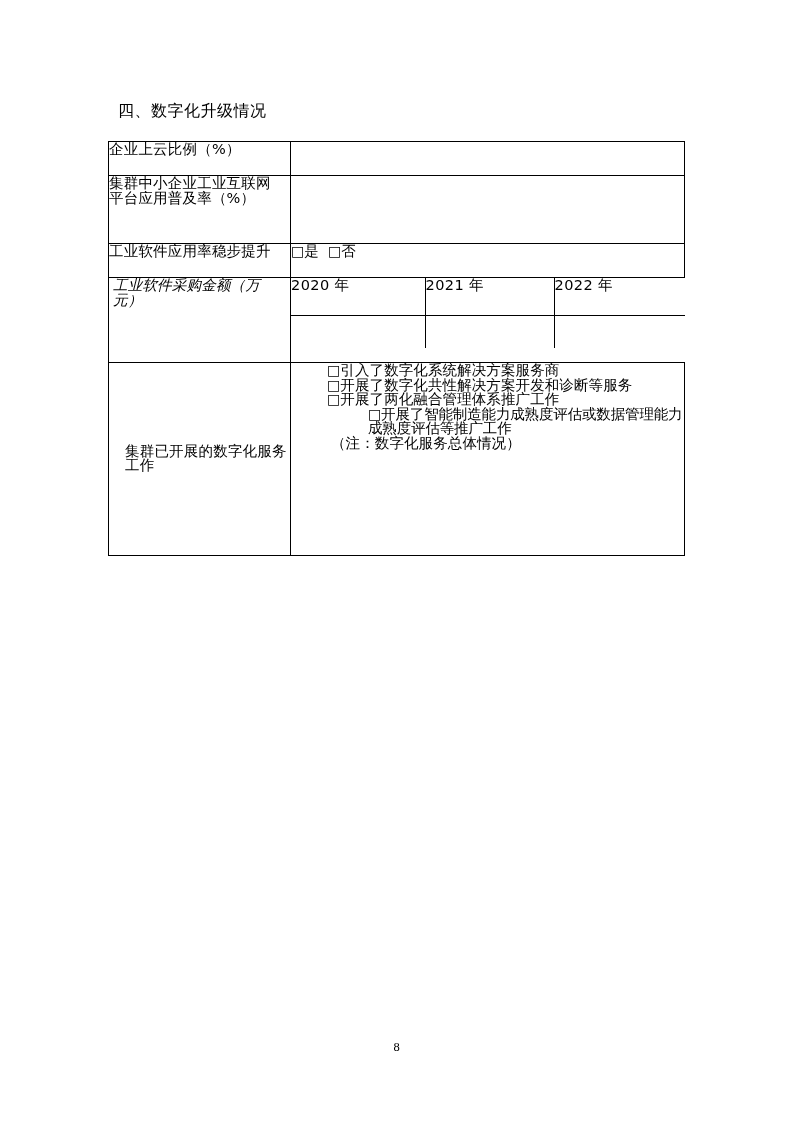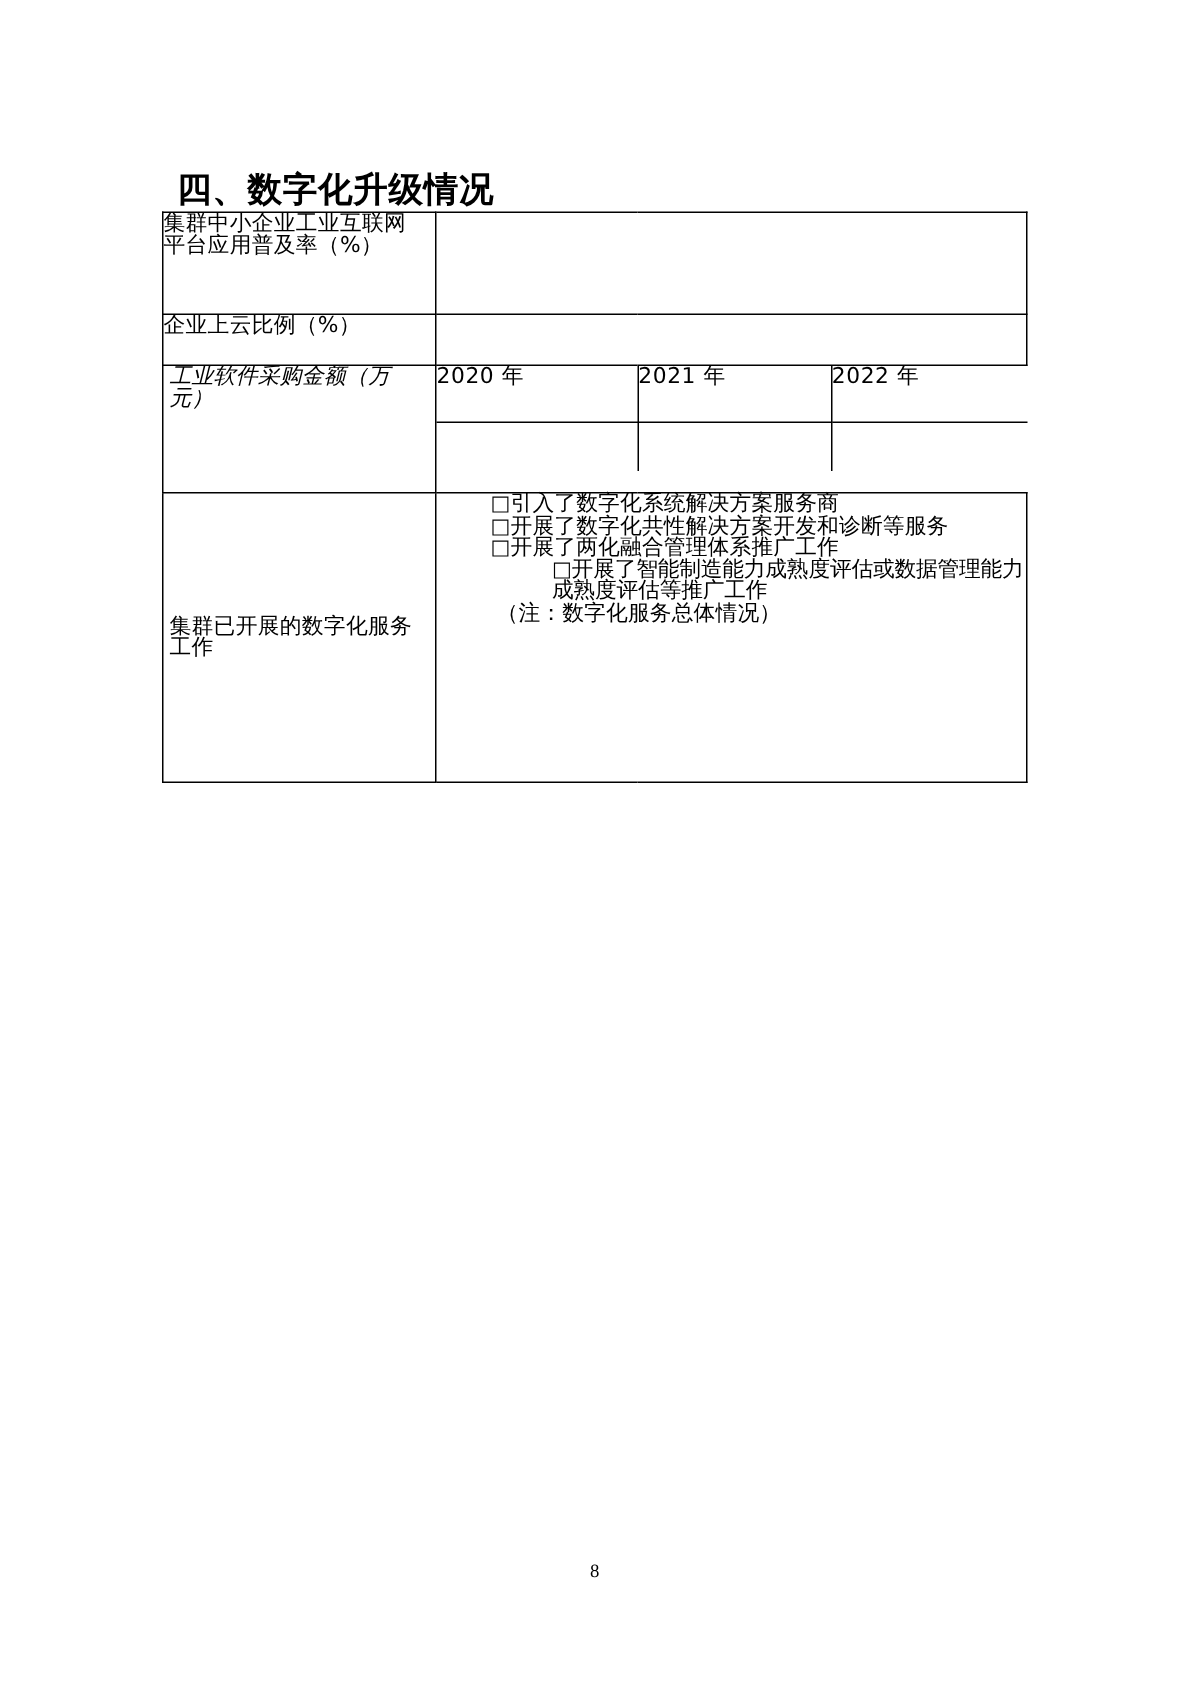--- a/index.html
+++ b/index.html
@@ -20,23 +20,23 @@
     position: absolute;
     left: 0; top: 0;
     width: 793px;
     height: 1122px;
   }
 
   
   .section-title {
     position: absolute;
     left: 118px;
-    top: 114px;
-    font-size: 23px;
-    font-weight: bold;
+    top: 101px;
+    font-size: 16px;
+    font-weight: normal;
     letter-spacing: 0.5px;
     white-space: nowrap;
     line-height: 1.2;
   }
 
   
   .form-table {
     position: absolute;
     left: 108px;
     top: 141px;
@@ -143,32 +143,38 @@
   <table class="form-table">
     <colgroup>
       <col style="width:182px">
       <col style="width:134px">
       <col style="width:129px">
       <col style="width:131px">
     </colgroup>
 
     <tbody>
         <tr>
+      <td class="row-h1 label-cell cell-pad vmid">企业上云比例（%）</td>
+      <td class="row-h1 cell-pad" colspan="3"></td>
+    </tr>
+
+    <tr>
       <td class="row-h2 label-cell cell-pad">
         <div>集群中小企业工业互联网</div>
         <div>平台应用普及率（%）</div>
       </td>
       <td class="row-h2 cell-pad" colspan="3"></td>
     </tr>
 
     <tr>
-      <td class="row-h1 label-cell cell-pad vmid">企业上云比例（%）</td>
-      <td class="row-h1 cell-pad" colspan="3"></td>
-    </tr>
-
+      <td class="row-h3 label-cell cell-pad vmid">工业软件应用率稳步提升</td>
+      <td class="row-h3 cell-pad vmid" colspan="3">
+        <span><span class="cbox">□</span><span>是</span></span>&nbsp;&nbsp;<span><span class="cbox">□</span><span>否</span></span>
+      </td>
+    </tr>
 
     <tr>
       <td class="label-cell vbot" style="height:70px; padding:0 2px 14px 4px;">工业软件采购金额（万元）</td>
       <td style="padding:0; border:none;" colspan="3">
         <table class="nested">
           <colgroup>
             <col style="width:134px">
             <col style="width:129px">
             <col style="width:131px">
           </colgroup>
@@ -183,21 +189,21 @@
             <td class="nb-bottom" style="height:32px;"></td>
             <td class="nb-right nb-bottom" style="height:32px;"></td>
           </tr>
         </tbody>
             </table>
       </td>
     </tr>
 
 
     <tr>
-      <td class="label-cell" style="height:192px; padding:0 2px 0 4px; vertical-align:middle;">
+      <td class="label-cell" style="height:192px; padding:0 2px 0 16px; vertical-align:middle;font-family:Liberation Mono, monospace;">
         <div>集群已开展的数字化服务</div>
         <div>工作</div>
       </td>
       <td colspan="3" class="check-list" style="height:192px; vertical-align:top;padding-left:36px;">
         <div class="check-item"><span class="cbox">□</span><span>引入了数字化系统解决方案服务商</span></div>
         <div class="check-item"><span class="cbox">□</span><span>开展了数字化共性解决方案开发和诊断等服务</span></div>
         <div class="check-item"><span class="cbox">□</span><span>开展了两化融合管理体系推广工作</span></div>
         <div class="check-item wrap"><span class="cbox">□</span><span>开展了智能制造能力成熟度评估或数据管理能力成熟度评估等推广工作</span></div>
         <div class="note-line" style="padding-left:4px;">（注：数字化服务总体情况）</div>
       </td>

